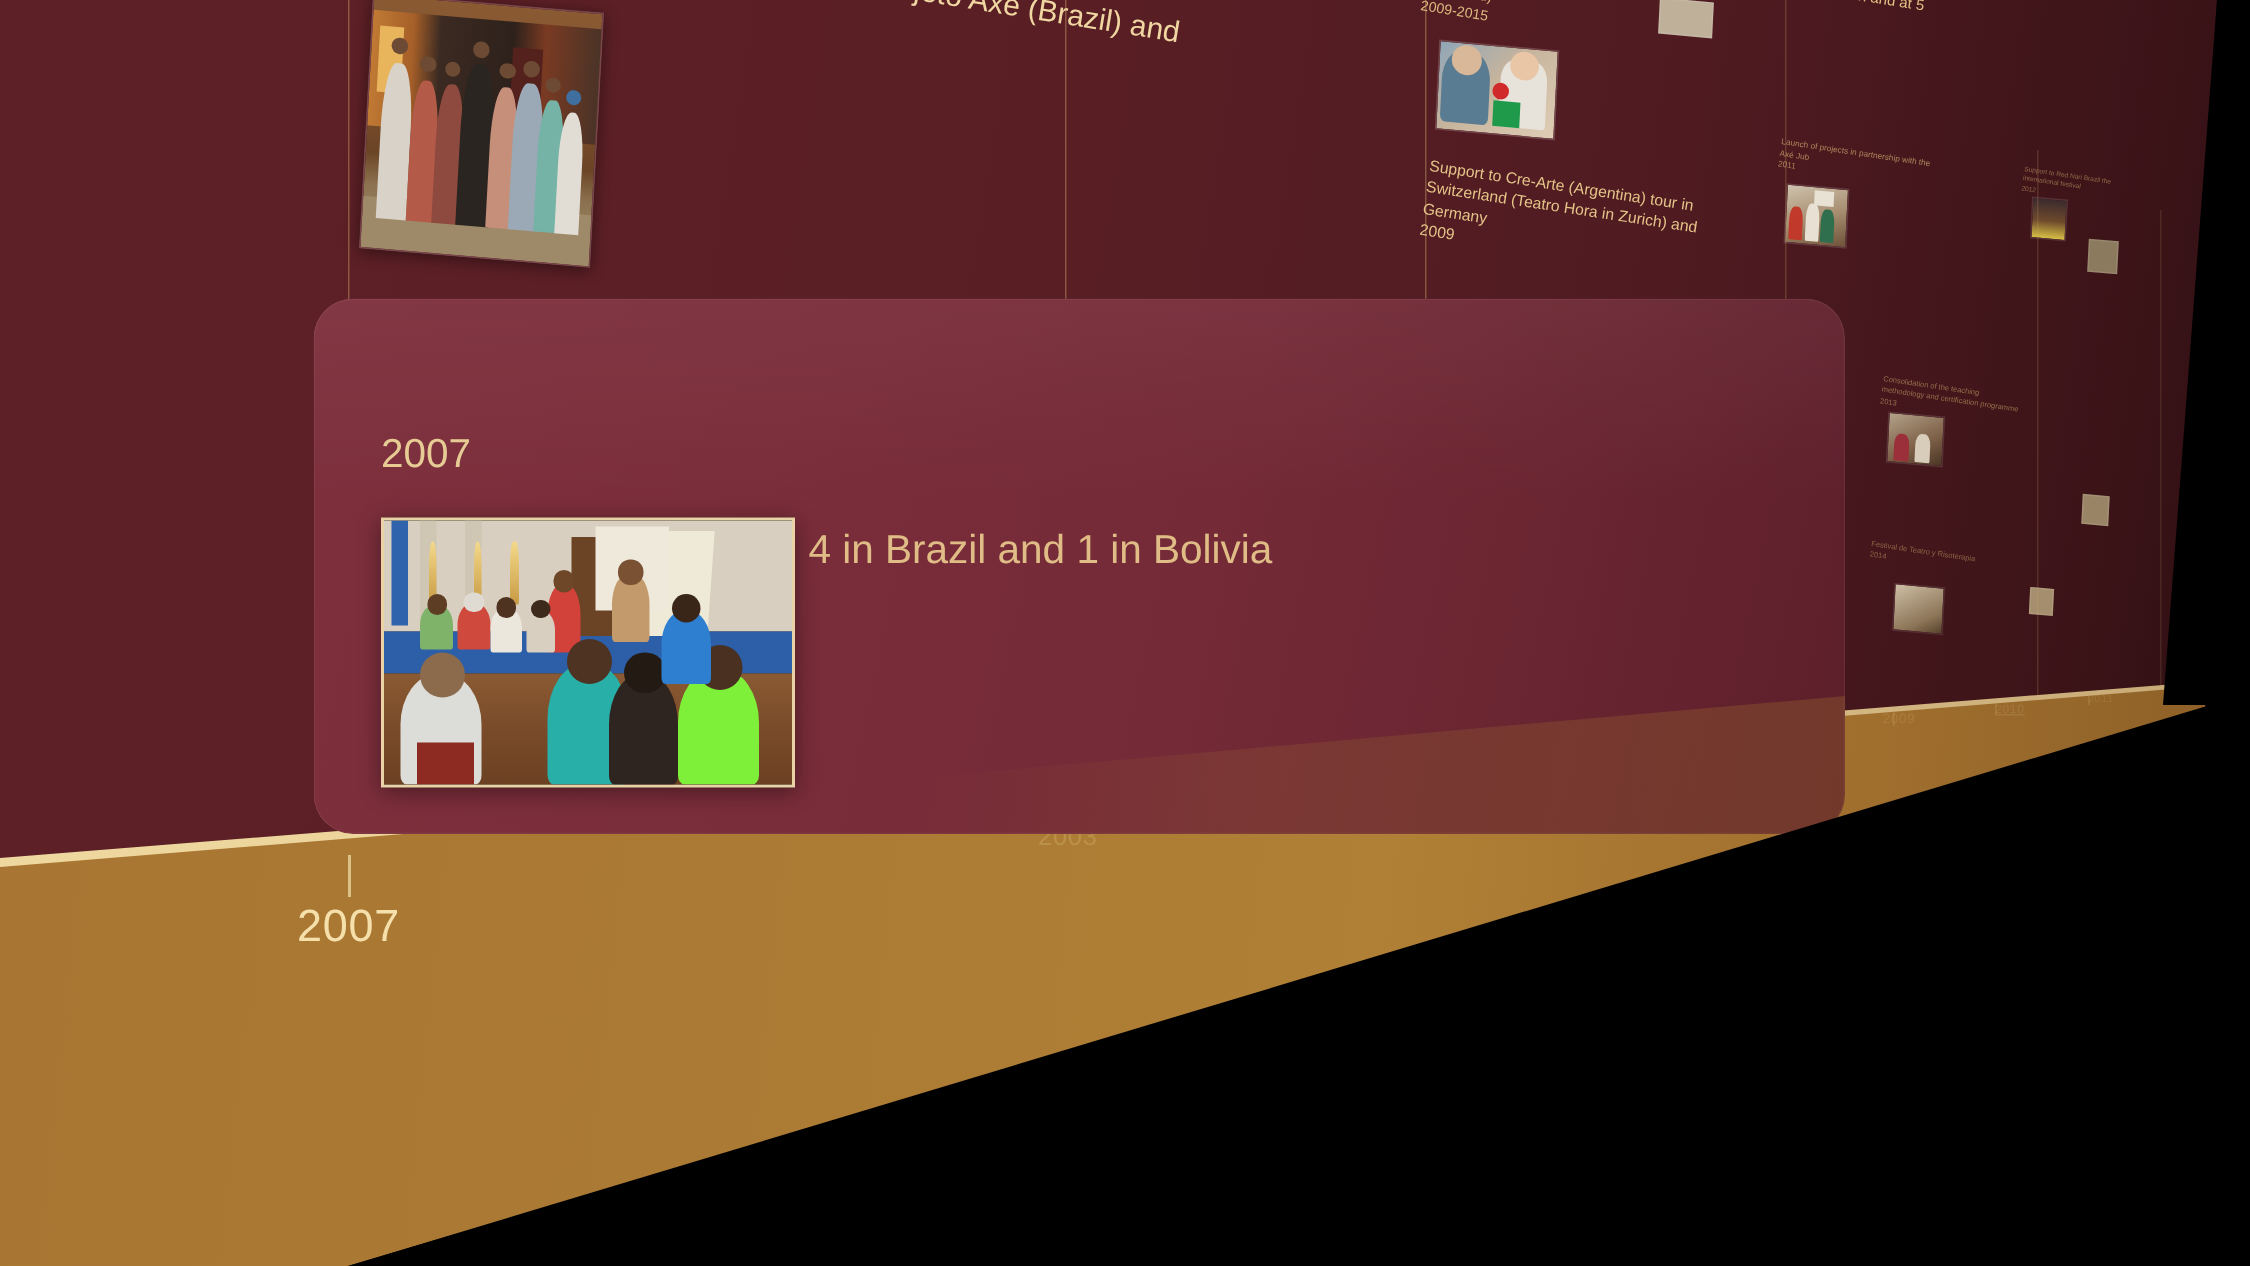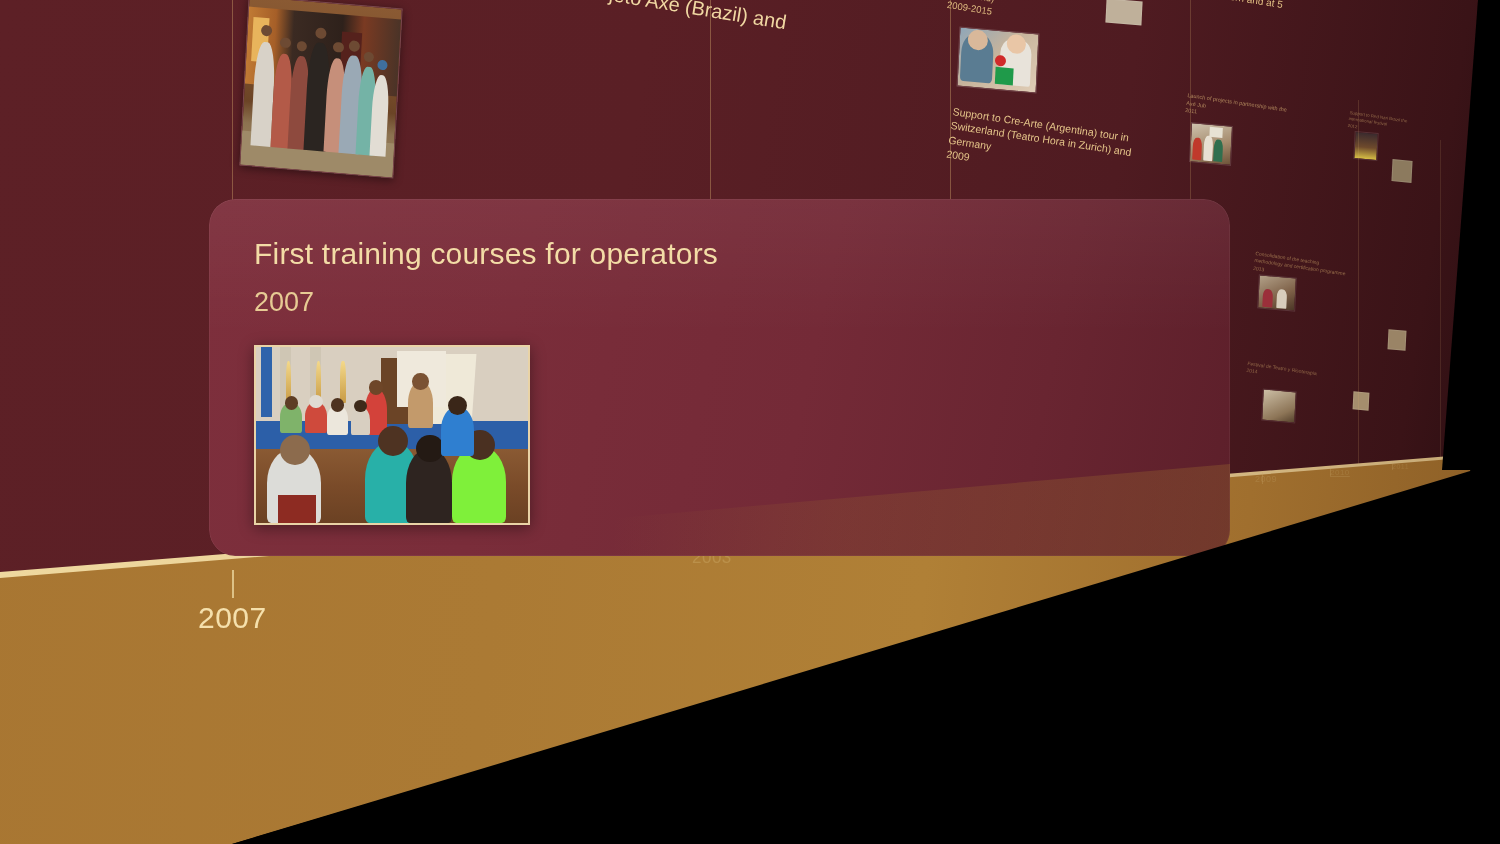--- a/index.html
+++ b/index.html
@@ -347,21 +347,20 @@
 
     <div class="yearlabel y2007">2007</div>
     <div class="yearlabel y2008">2003</div>
     <div class="yearlabel y2009">2009</div>
     <div class="yearlabel y2010">2010</div>
     <div class="yearlabel y2011">2011</div>
 
     <div id="card">
       <div class="card-band"></div>
 
-      <div class="card-title">First training courses for operators</div>
       <div class="card-year">2007</div>
 
       <div class="card-photo">
         <div class="scene">
           <div class="tr-wallup"></div>
           <div class="tr-wallblue"></div>
           <div class="tr-floor"></div>
           <div class="tr-curtain" style="left:2%;background:#2f63ab;"></div>
           <div class="tr-curtain" style="left:9%;"></div>
           <div class="tr-curtain" style="left:20%;"></div>
@@ -395,20 +394,21 @@
           <div class="sithead" style="left:59%;top:50%;width:10%;padding-bottom:10%;background:#241a14;"></div>
           <div class="sit" style="left:72%;top:56%;width:20%;height:44%;background:#7ff03a;"></div>
           <div class="sithead" style="left:77%;top:47%;width:11%;padding-bottom:11%;background:#4a3021;"></div>
           <div class="sit" style="left:68%;top:34%;width:12%;height:28%;background:#2f7fd0;"></div>
           <div class="sithead" style="left:70.5%;top:28%;width:7%;padding-bottom:7%;background:#3a2618;"></div>
 
           <div style="position:absolute;left:8%;bottom:0;width:14%;height:16%;background:#8d2b22;"></div>
         </div>
       </div>
 
+      <div class="card-sub">4 in Brazil and 1 in Bolivia</div>
     </div>
 
     <div class="black-wedge"></div>
     <div class="black-right"></div>
     <div style="position:absolute;right:0;top:0;width:56px;height:844px;background:#000;
                 clip-path:polygon(34px 0,56px 0,56px 844px,20px 844px);"></div>
   </div>
 </div>
 
 </body></html>

